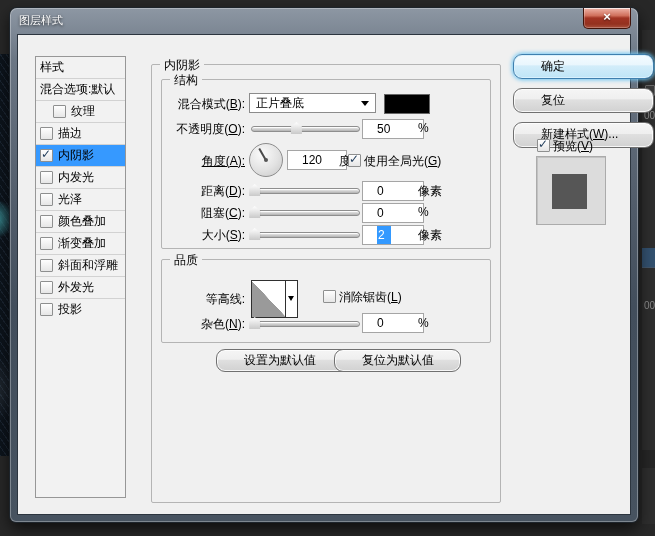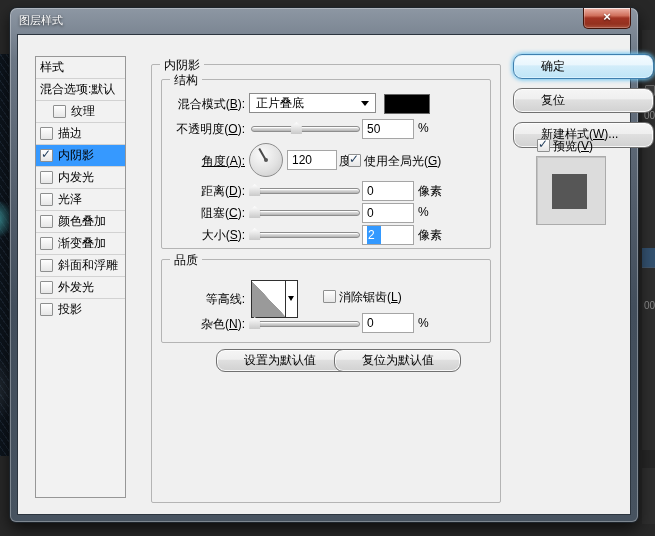--- a/index.html
+++ b/index.html
@@ -54,21 +54,21 @@
   .cb.checked::after{content:"✓";position:absolute;left:0px;top:-3px;font-size:12px;
     font-weight:bold;color:#24405e;}
   .li .indent{margin-left:13px;}
   
   .group{position:absolute;border:1px solid #b4b4b4;border-radius:2px;}
   .legend{position:absolute;top:-8px;left:8px;background:#f0f0f0;padding:0 4px;font-size:12px;}
   
   .lbl{position:absolute;right:385px;font-size:12px;white-space:nowrap;}
   .txt{position:absolute;font-size:12px;white-space:nowrap;}
   .vbox{position:absolute;left:344px;width:46px;height:18px;background:#fff;
-    border:1px solid #a5a5a5;font-size:12px;line-height:18px;padding-left:4px;}
+    border:1px solid #a5a5a5;font-size:12px;line-height:18px;padding-left:14px;}
   .sel-val{background:#3399ff;color:#fff;display:inline-block;min-width:12px;padding:0 1px;}
   .track{position:absolute;left:233px;width:107px;height:4px;border:1px solid #8e8e8e;
     border-radius:3px;background:linear-gradient(#f2f2f2,#b2b2b2);
     box-shadow:inset 0 1px 0 rgba(255,255,255,.85);}
   .thumb{position:absolute;width:11px;height:12px;
     background:linear-gradient(#ffffff,#c9c9c9);
     clip-path:polygon(50% 0,100% 38%,100% 100%,0 100%,0 38%);
     filter:drop-shadow(0 0 1px #6e6e6e);cursor:pointer;}
   .dropdown{position:absolute;left:231px;width:127px;height:20px;background:#fff;
     border:1px solid #8b8b8b;font-size:12px;line-height:19px;padding-left:6px;

